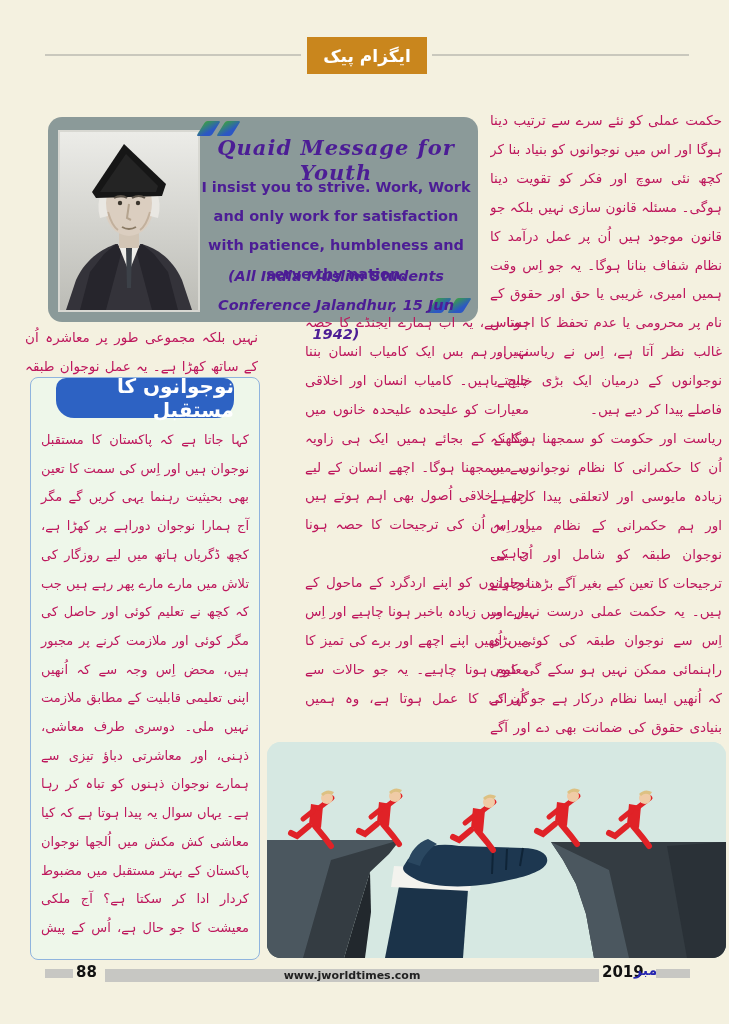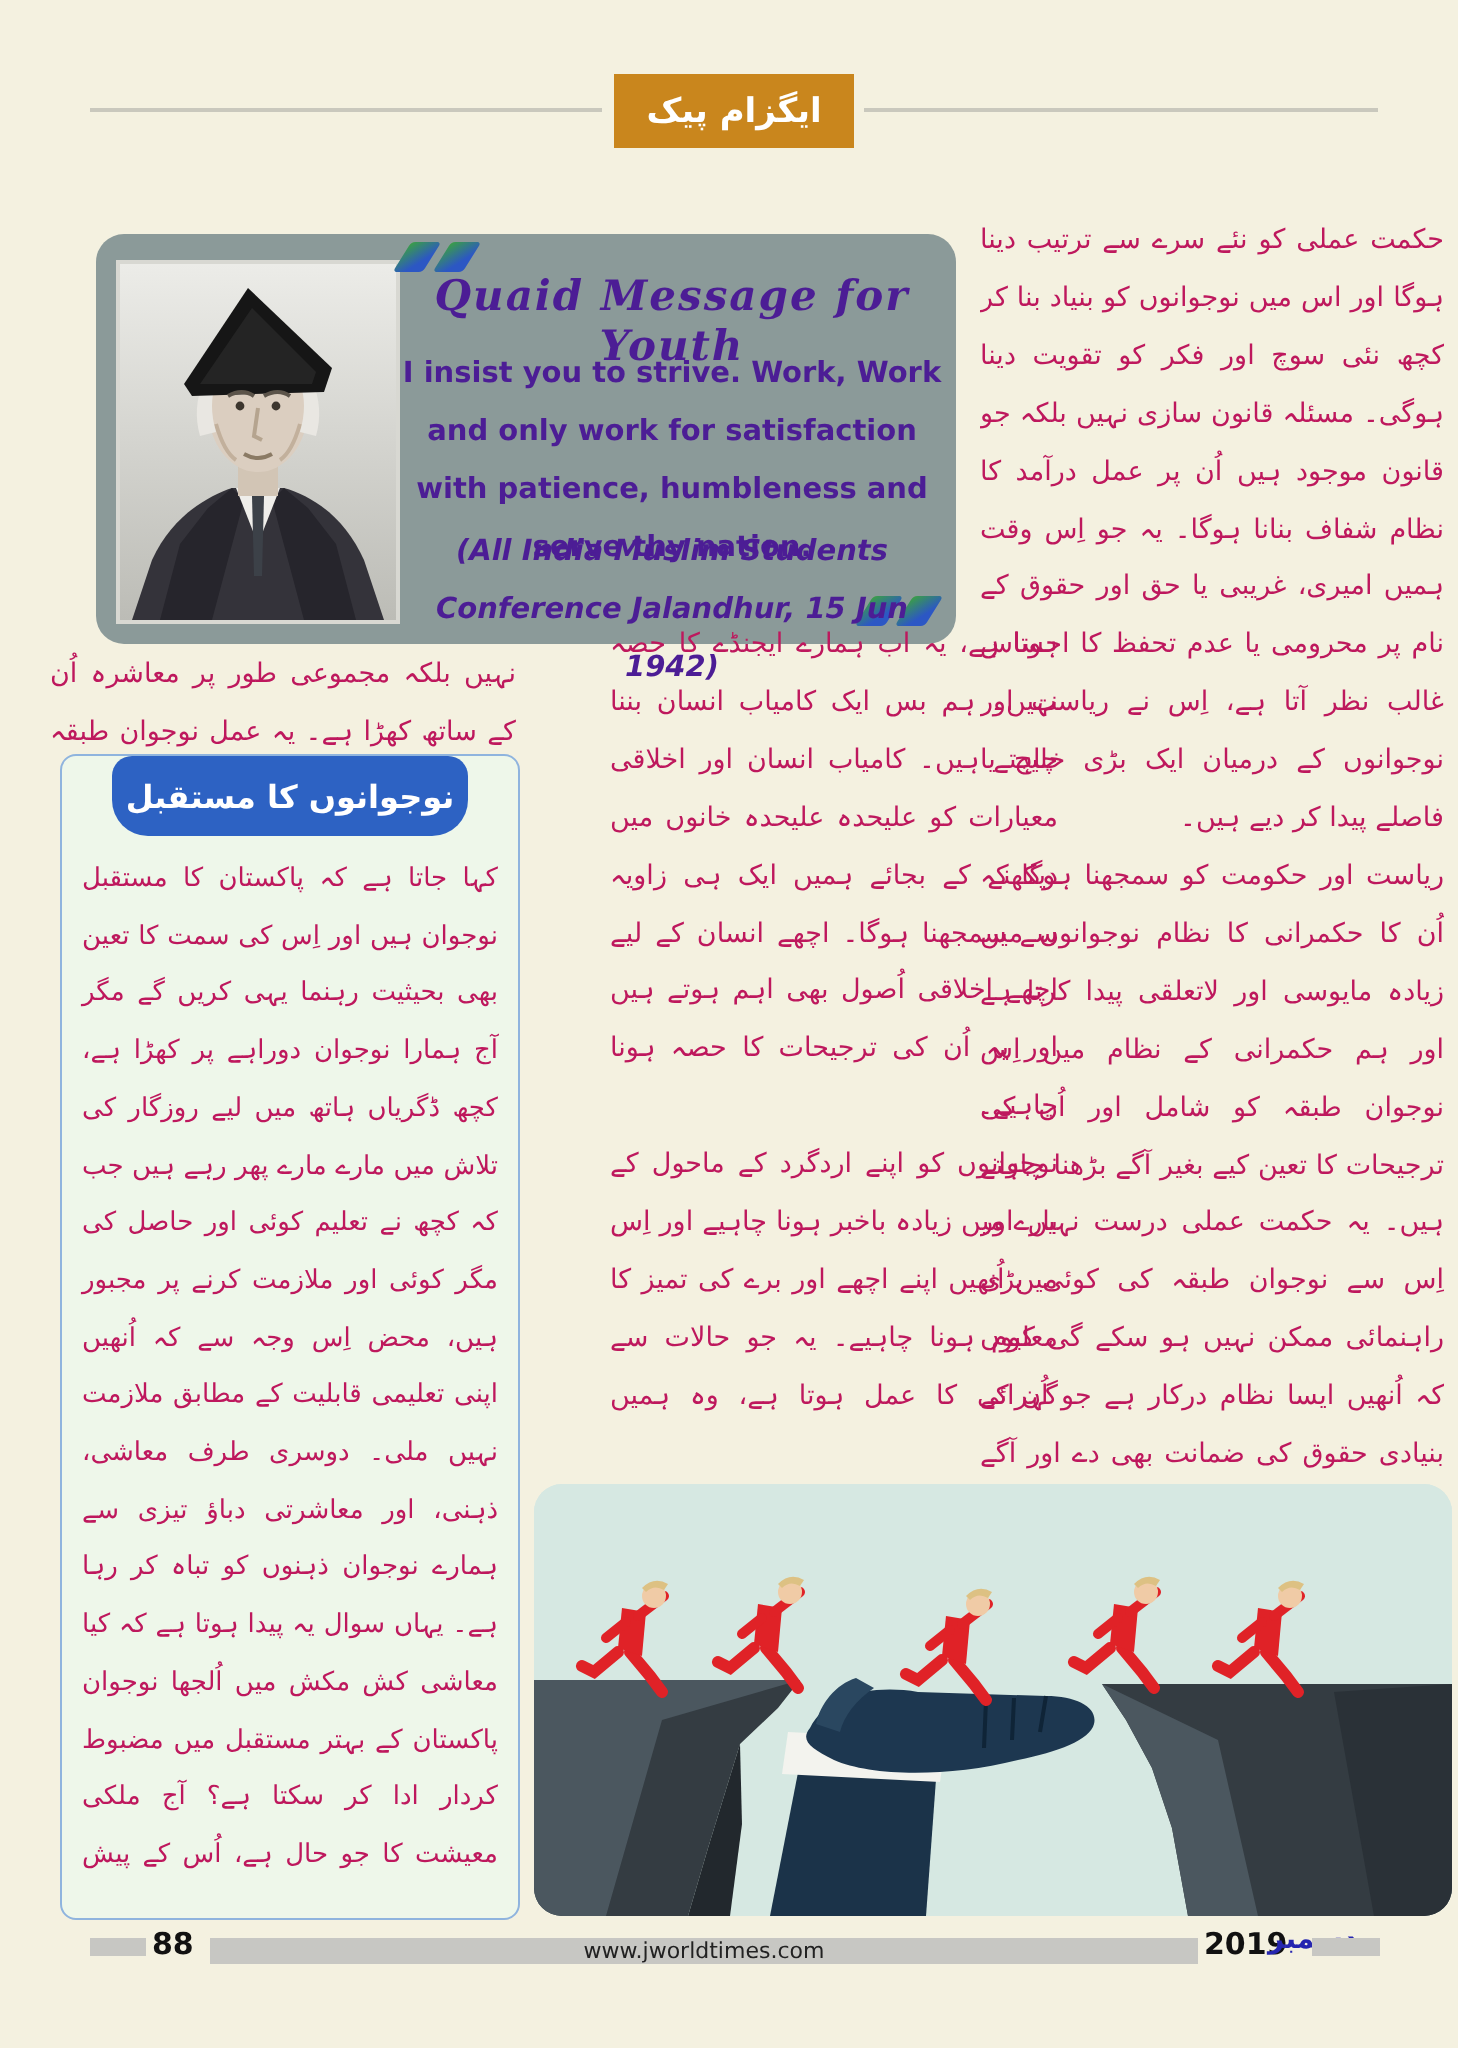--- a/index.html
+++ b/index.html
@@ -61,40 +61,40 @@
   
   .green-box{
     left:30px;top:377px;width:228px;height:581px;
     background:#eef7ea;border:1.5px solid #8fb4de;border-radius:8px;
     overflow:hidden;
   }
   .green-pill{
     margin:0 auto;width:178px;height:40px;
     background:#2d62c3;color:#ffffff;border-radius:10px 10px 18px 18px;
     display:flex;align-items:center;justify-content:center;
-    font-size:16px;font-weight:bold;direction:rtl;
+    font-size:20px;font-weight:bold;direction:rtl;
   }
   .green-text{
     padding:8px 10px 0 10px;font-size:13px;line-height:28.7px;height:520px;
   }
 
   
   .illu-box{
     left:267px;top:742px;width:459px;height:216px;
     border-radius:14px;overflow:hidden;background:#d6e8e2;
   }
   .illu-box svg{display:block;width:100%;height:100%;}
 
   
   .footer-bar{background:#c7c7c3;height:9px;top:969px;}
   .page-num{left:76px;top:963px;font-size:15px;font-weight:bold;color:#111;}
   .site-bar{
     left:105px;top:969px;width:494px;height:13px;background:#c7c7c3;
     display:flex;align-items:center;justify-content:center;
-    font-size:11px;color:#222;font-weight:normal;
+    font-size:11px;color:#222;font-weight:bold;
   }
   .year{left:602px;top:963px;font-size:15px;font-weight:bold;color:#111;text-align:center;}
   .month{left:634px;top:962px;font-size:14px;font-weight:bold;color:#2525b0;direction:rtl;}
 </style>
 </head>
 <body>
 
 <div class="abs rule" style="left:45px;top:54px;width:256px;"></div>
 <div class="abs section-tag">
   <span>ایگزام پیک</span>

